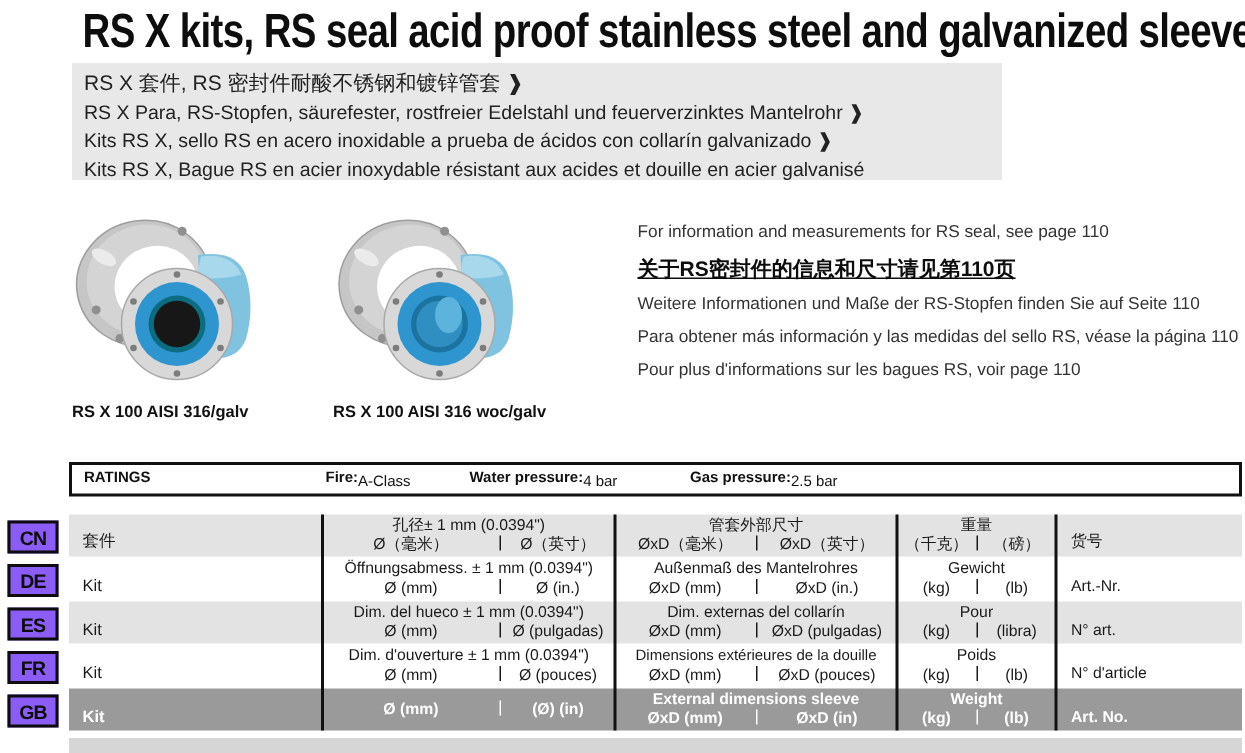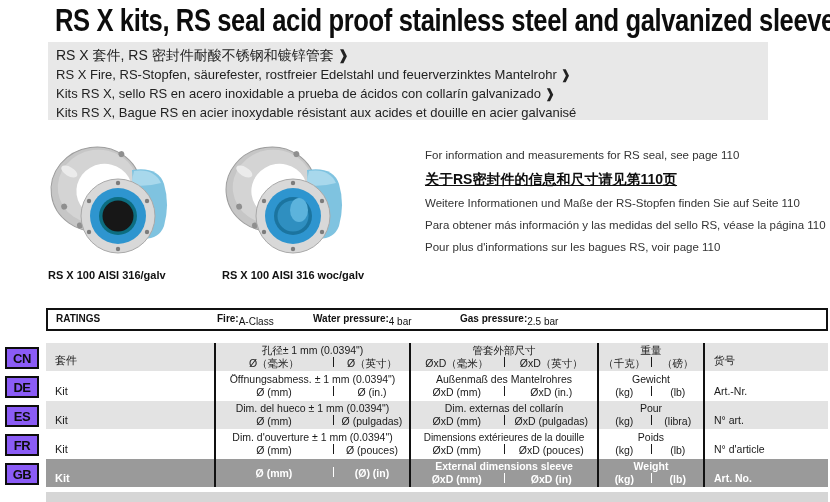--- a/index.html
+++ b/index.html
@@ -4,21 +4,21 @@
 <style>
   html,body{margin:0;padding:0;background:#fff;}
   body{width:830px;height:502px;font-family:"Liberation Sans",sans-serif;color:#1a1a1a;}
   .page{position:relative;width:830px;height:502px;overflow:hidden;background:#fff;}
 
   
   .title{position:absolute;left:55px;top:2px;font-size:32px;font-weight:bold;
          letter-spacing:-0.5px;white-space:nowrap;transform:scaleX(0.80);transform-origin:left top;color:#0d0d0d;}
 
   
-  .subs-block{position:absolute;left:48px;top:42px;width:720px;height:78px;background:#e8e8e8;
+  .subs-block{position:absolute;left:48px;top:42px;width:620px;height:78px;background:#e8e8e8;
               box-sizing:border-box;padding:4px 0 0 8px;}
   .subs-block .line{font-size:13px;line-height:19px;color:#222;white-space:nowrap;}
   .subs-block .line.cnline{font-size:14px;}
 
   
   .product{position:absolute;top:144px;}
   .product.p1{left:48px;}
   .product.p2{left:223px;}
   .caption{position:absolute;top:269px;font-size:11px;font-weight:bold;white-space:nowrap;color:#111;}
   .caption.c1{left:48px;}
@@ -68,21 +68,21 @@
 </style>
 </head>
 <body>
 
 <div class="page">
 
   <div class="title">RS X kits, RS seal acid proof stainless steel and galvanized sleeve</div>
 
   <div class="subs-block">
     <div class="line cnline">RS X 套件, RS 密封件耐酸不锈钢和镀锌管套 ❱</div>
-    <div class="line">RS X Fire, RS-Stopfen, säurefester, rostfreier Edelstahl und feuerverzinktes Mantelrohr ❱</div>
+    <div class="line">RS X Para, RS-Stopfen, säurefester, rostfreier Edelstahl und feuerverzinktes Mantelrohr ❱</div>
     <div class="line">Kits RS X, sello RS en acero inoxidable a prueba de ácidos con collarín galvanizado ❱</div>
     <div class="line">Kits RS X, Bague RS en acier inoxydable résistant aux acides et douille en acier galvanisé</div>
   </div>
 
   <div class="product p1">
     <svg width="128" height="118" viewBox="0 0 128 118">
       <g transform="rotate(-8 48 45)">
         <ellipse cx="48" cy="45" rx="45" ry="42" fill="#c6c6c6" stroke="#9d9d9d" stroke-width="1"></ellipse>
         <ellipse cx="50" cy="43" rx="40" ry="37" fill="#d4d4d4"></ellipse>
         <ellipse cx="56" cy="48" rx="28" ry="27" fill="#ffffff"></ellipse>

